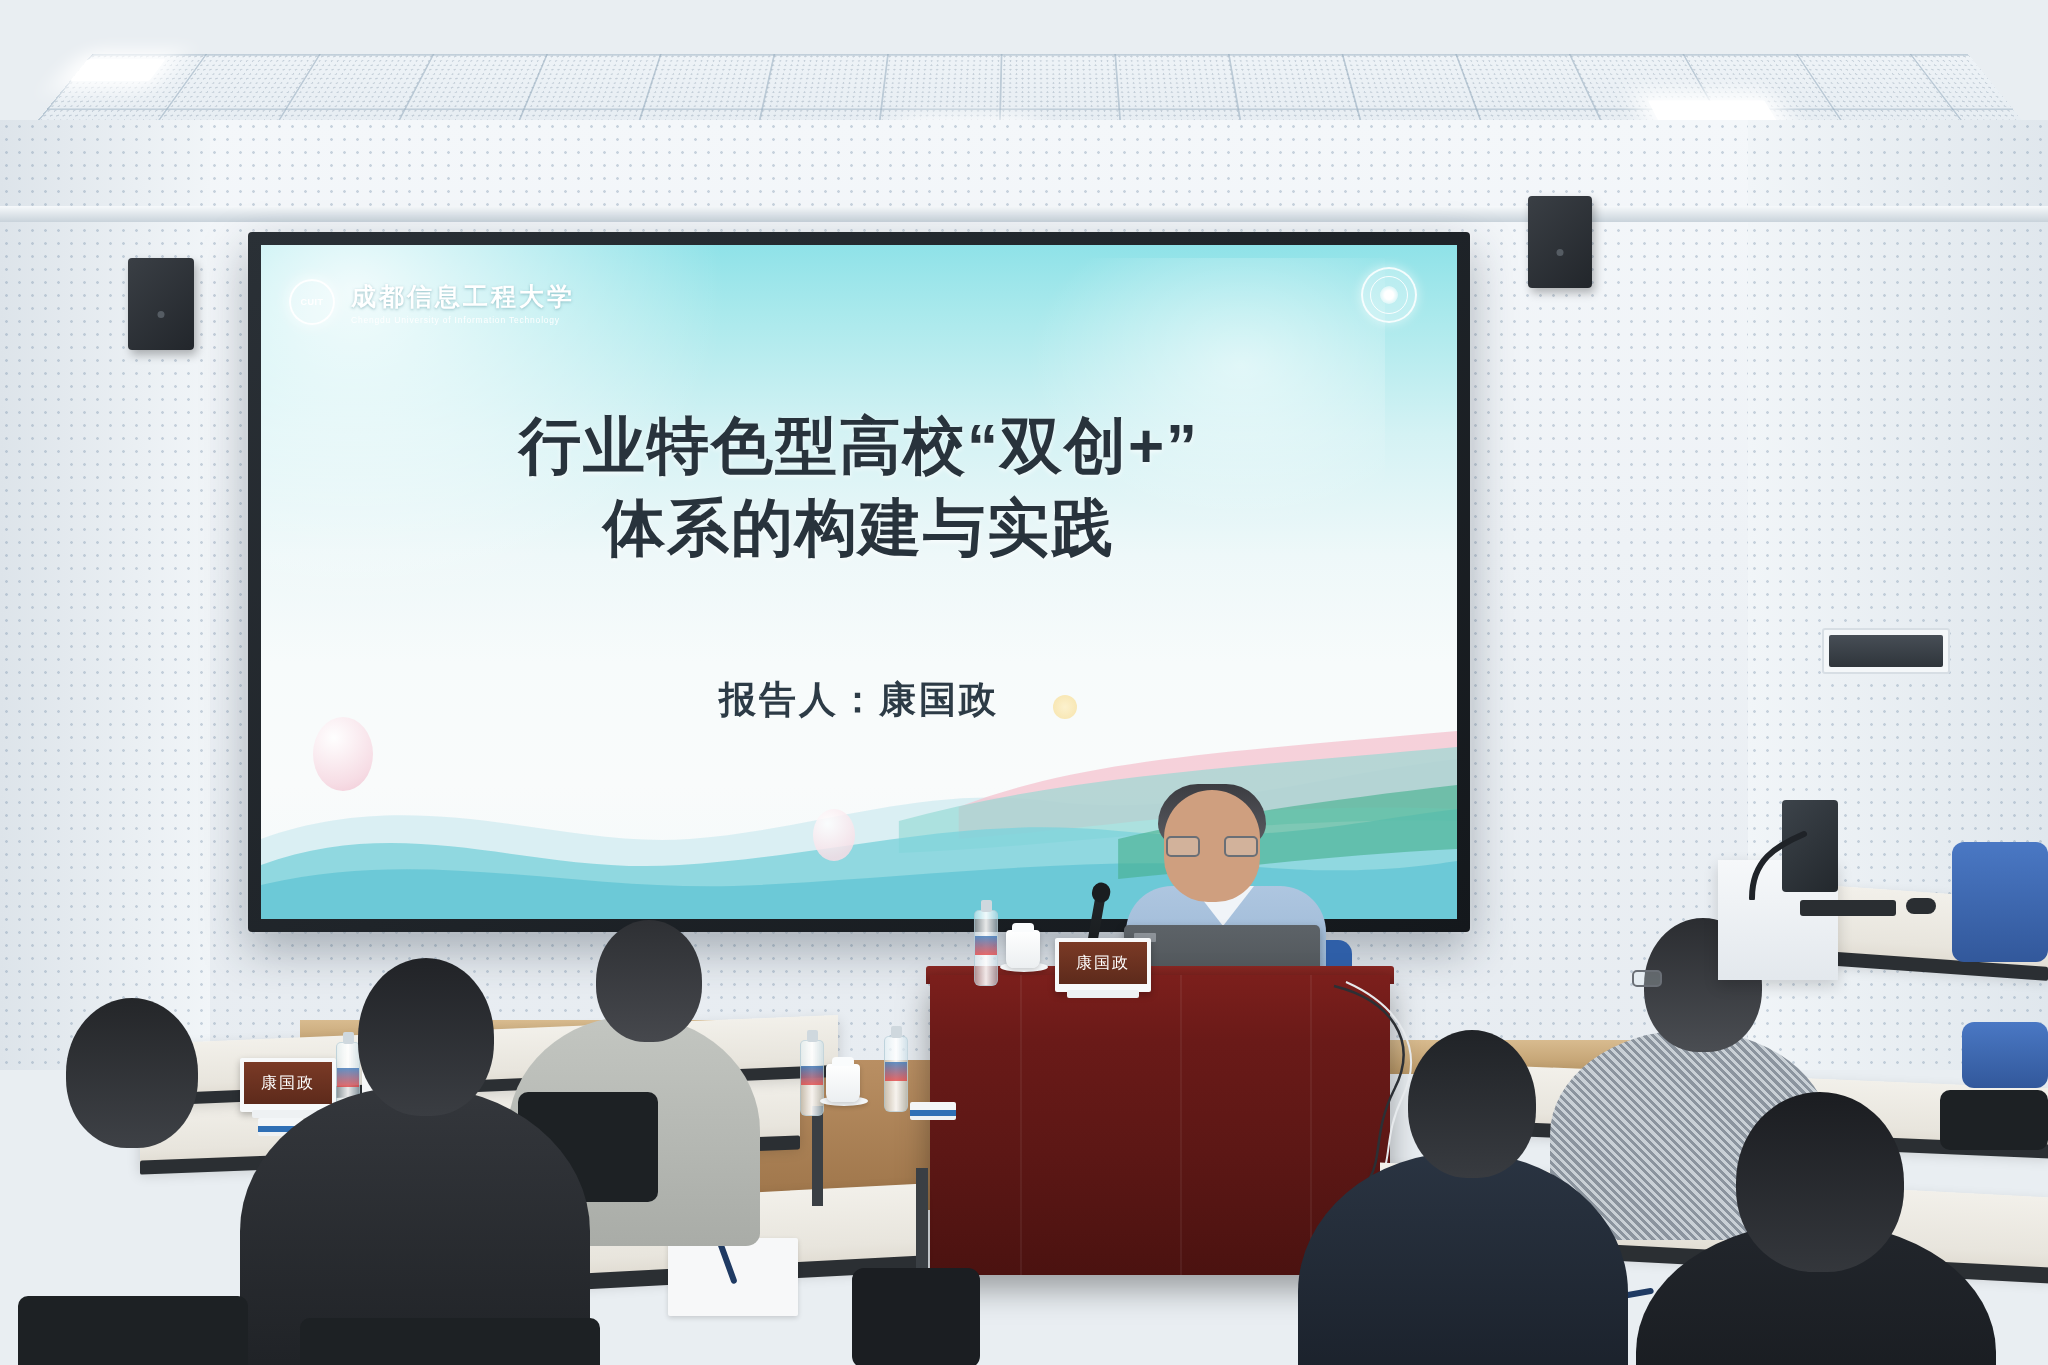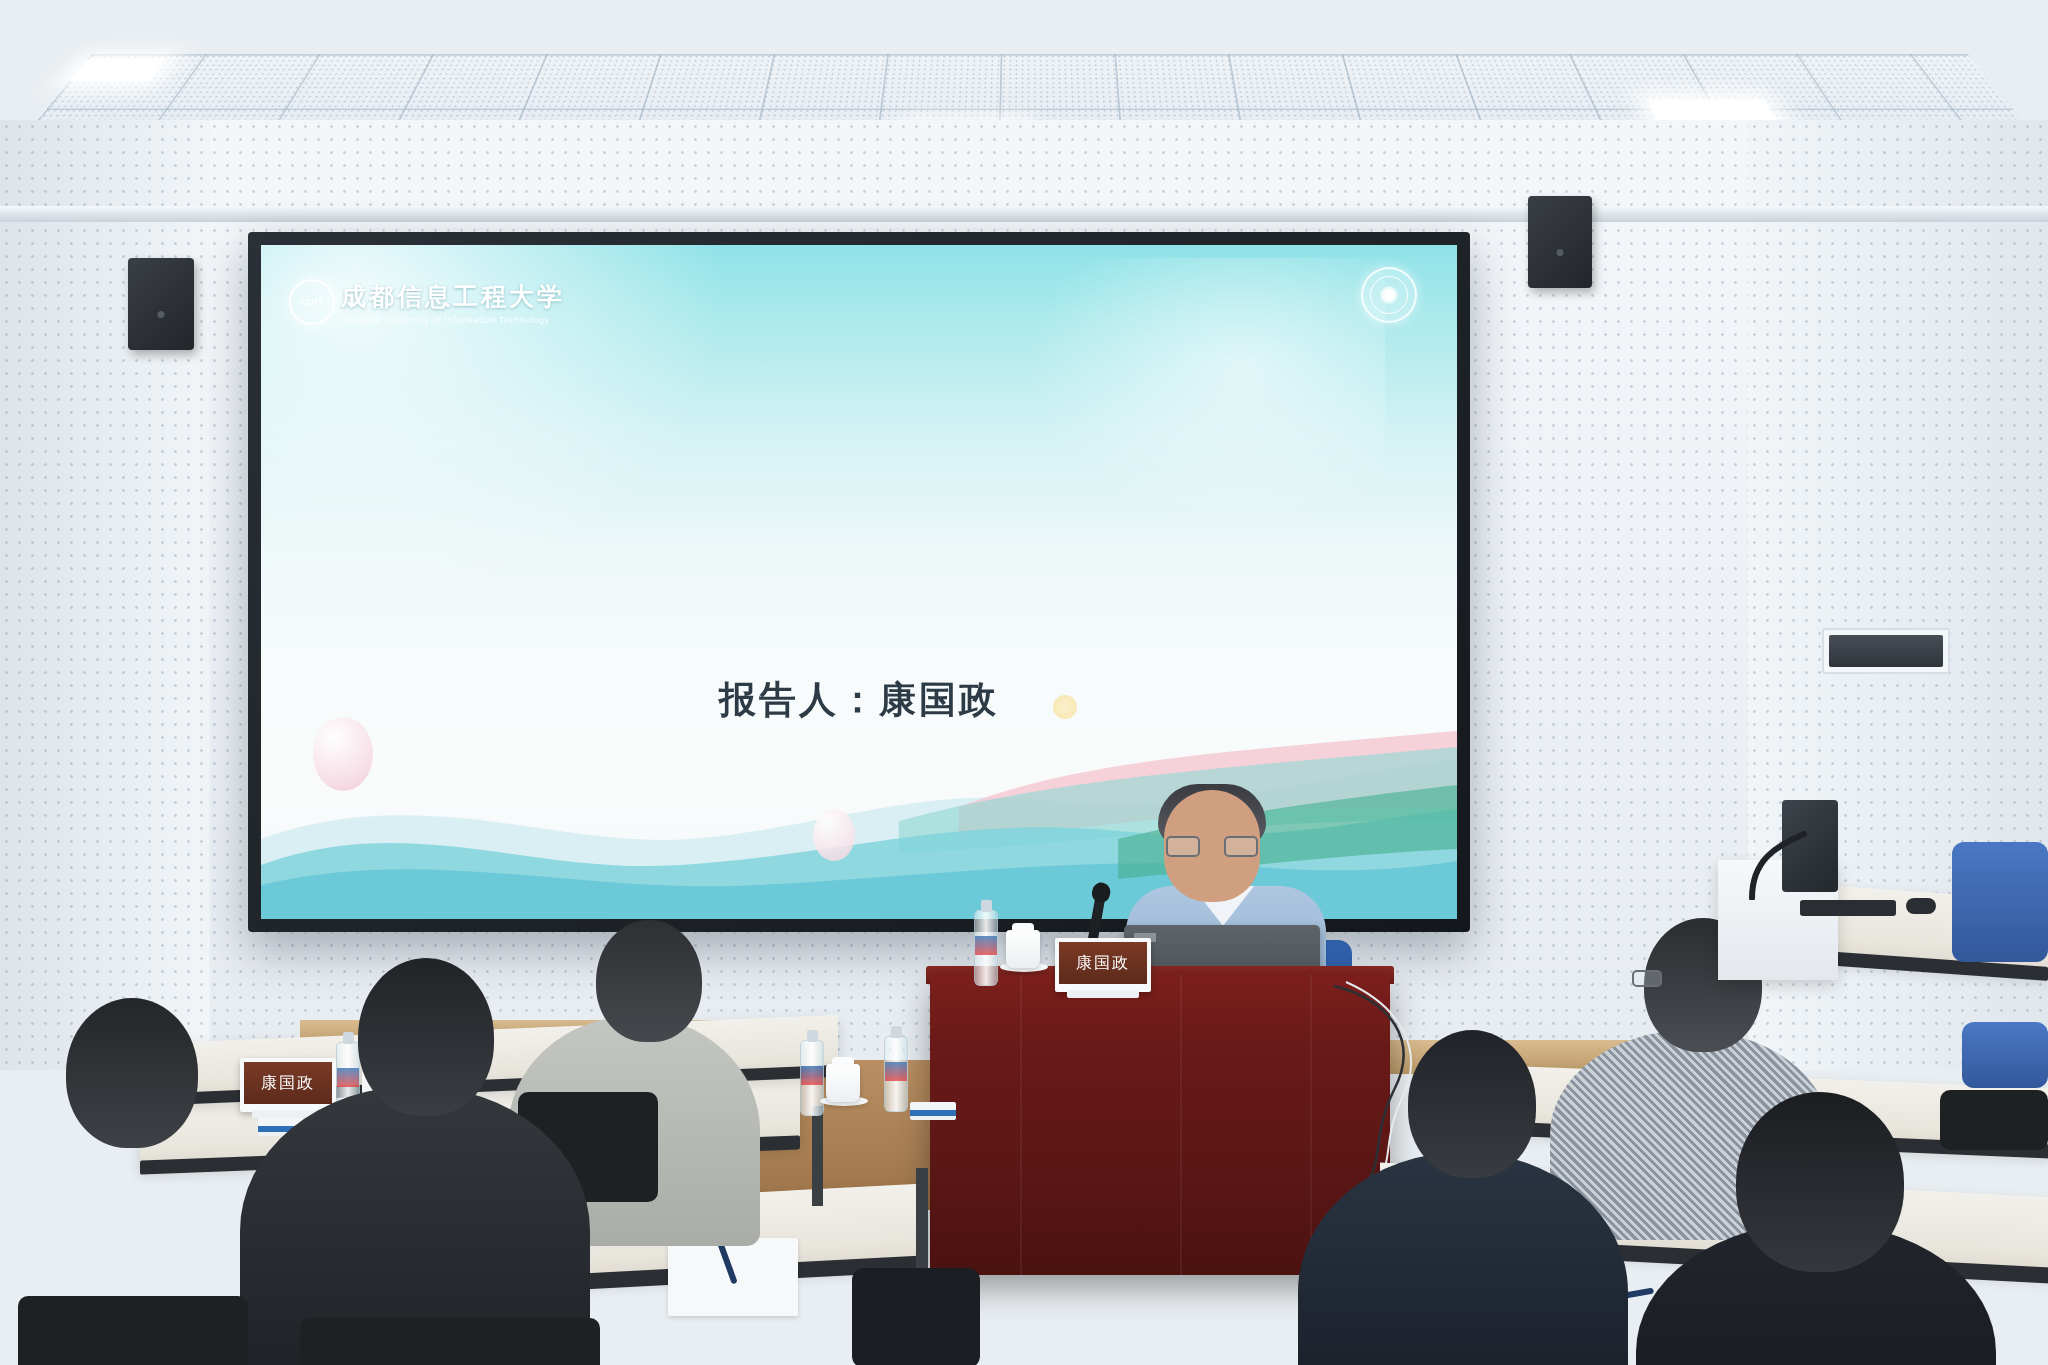--- a/index.html
+++ b/index.html
@@ -97,21 +97,21 @@
     position:absolute; left:-6%; top:-14%; width:46%; height:70%;
     background:radial-gradient(ellipse at 30% 30%, rgba(255,255,255,.85), rgba(255,255,255,0) 68%);
     pointer-events:none;
   }
   .bloom2{
     position:absolute; right:6%; top:2%; width:30%; height:40%;
     background:radial-gradient(ellipse at 60% 40%, rgba(255,255,255,.55), rgba(255,255,255,0) 70%);
   }
 
   
-  .slide-logo{ position:absolute; left:28px; top:34px; display:flex; align-items:center; gap:6px; }
+  .slide-logo{ position:absolute; left:28px; top:34px; display:flex; align-items:center; gap:16px; }
   .cuit-mark{
     width:46px;height:46px;border-radius:50%;
     border:2px solid rgba(255,255,255,.95);
     display:flex;align-items:center;justify-content:center;
     color:#fff;font-size:9px;font-weight:bold;letter-spacing:.5px;
     background:rgba(255,255,255,.22);
     box-shadow:0 0 16px rgba(255,255,255,.75);
   }
   .cuit-cn{ color:#ffffff; font-size:25px; font-weight:bold; letter-spacing:3px;
             text-shadow:0 1px 3px rgba(90,150,160,.55); font-family:"Liberation Serif", serif; }
@@ -310,20 +310,24 @@
       <div class="slide-logo">
         <div class="cuit-mark">CUIT</div>
         <div>
           <div class="cuit-cn">成都信息工程大学</div>
           <div class="cuit-en">Chengdu University of Information Technology</div>
         </div>
       </div>
 
       <div class="emblem"></div>
 
+      <div class="slide-title">
+        <span>行业特色型高校“双创+”</span>
+        <span class="l2">体系的构建与实践</span>
+      </div>
 
       <div class="presenter">报告人：康国政</div>
 
       <svg class="wave" viewBox="0 0 1200 230" preserveAspectRatio="none" style="height:230px;">
         <path d="M0,150 C160,92 300,160 430,150 C560,140 660,96 790,112 C930,130 1060,86 1200,70 L1200,230 L0,230 Z" fill="#d8eef2" opacity=".95"></path>
         <path d="M700,118 C820,72 950,64 1200,42 L1200,120 C980,112 840,140 700,150 Z" fill="#f4c3cf" opacity=".75"></path>
         <path d="M640,132 C800,88 980,78 1200,58 L1200,132 C990,128 830,156 640,164 Z" fill="#8fd9d2" opacity=".62"></path>
         <path d="M0,176 C150,122 270,186 420,176 C580,166 700,126 860,142 C1010,156 1100,132 1200,120 L1200,230 L0,230 Z" fill="#7fd3dc" opacity=".82"></path>
         <path d="M0,196 C170,156 320,206 500,196 C680,186 840,166 1000,178 C1100,186 1160,178 1200,172 L1200,230 L0,230 Z" fill="#5ec3d3" opacity=".72"></path>
         <path d="M860,150 C960,126 1080,110 1200,96 L1200,160 C1070,166 950,182 860,190 Z" fill="#46b08e" opacity=".62"></path>

